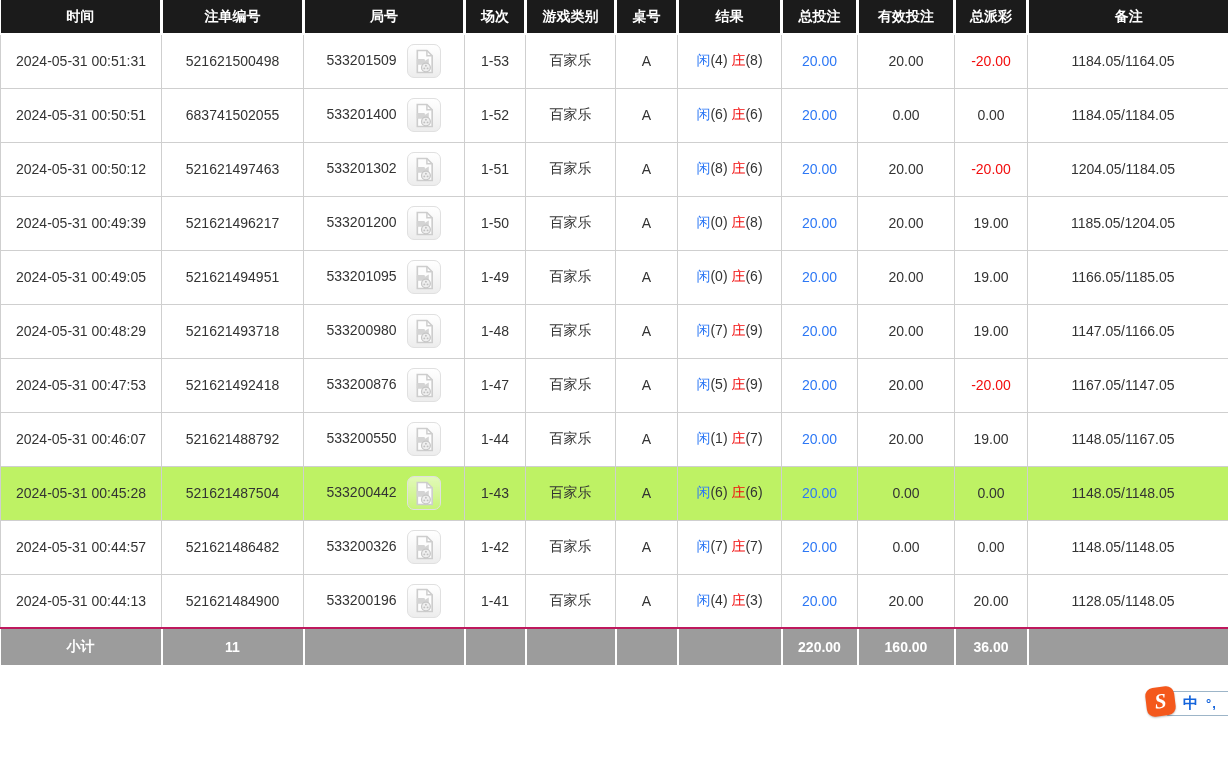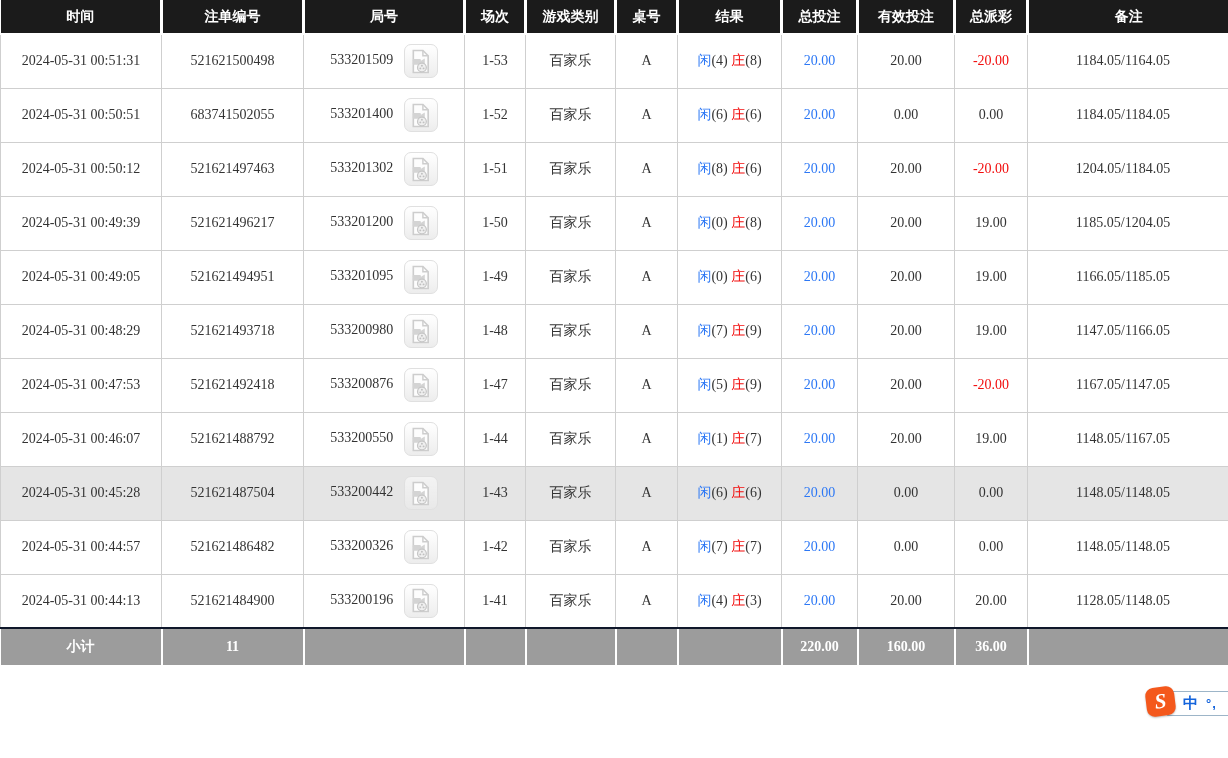--- a/index.html
+++ b/index.html
@@ -1,21 +1,21 @@
 <!DOCTYPE html>
 <html><head>
 <meta charset="utf-8">
 <style>
   * { box-sizing: border-box; margin: 0; padding: 0; }
   body { background: #fff; font-family: "Liberation Sans", sans-serif; }
   .screen { position: relative; width: 1228px; height: 758px; background: #fff; overflow: hidden; }
 
   table.records {
     width: 1228px; border-collapse: collapse; table-layout: fixed;
-    font-family: Liberation Serif, serif; font-size: 14px; color: #333;
+    font-family: Liberation Sans, sans-serif; font-size: 14px; color: #333;
   }
   col.c-time   { width: 161px; }
   col.c-betid  { width: 142px; }
   col.c-round  { width: 161px; }
   col.c-sess   { width: 61px;  }
   col.c-game   { width: 90px;  }
   col.c-table  { width: 62px;  }
   col.c-result { width: 104px; }
   col.c-tbet   { width: 76px;  }
   col.c-vbet   { width: 97px;  }
@@ -26,37 +26,37 @@
     background: #1b1b1b; color: #fff; font-weight: bold; font-size: 14px;
     height: 34px; text-align: center;
     border-left: 3px solid #fff; border-bottom: 2px solid #fff;
   }
   thead th:first-child { border-left: none; }
 
   tbody td {
     border: 1px solid #cfcfcf; height: 54px; text-align: center;
     background: #fff; white-space: nowrap;
   }
-  tbody tr.hl td { background: #e5e5e5; }
+  tbody tr.hl td { background: #bef264; }
   td.r { text-align: center; padding-right: 10px; }
 
   .blue { color: #2d78f5; }
   .red  { color: #f20d0d; }
 
   .video-btn {
     display: inline-block; width: 34px; height: 34px; margin-left: 7px;
     vertical-align: middle; border: 1px solid #e0e0e0; border-radius: 7px;
     background: linear-gradient(#ffffff, #ededed); cursor: pointer; padding: 3px 0 0 0;
   }
   tr.hl .video-btn { background: linear-gradient(rgba(255,255,255,.55), rgba(255,255,255,.15)); }
 
   tfoot td {
     background: #9c9c9c; color: #fff; font-weight: bold; font-size: 14px;
     height: 37px; text-align: center;
-    border-left: 2px solid #fff; border-top: 2px solid #0f172a;
+    border-left: 2px solid #fff; border-top: 2px solid #be185d;
   }
   tfoot td:first-child { border-left: none; }
 
   
   .ime { position: absolute; left: 1146px; top: 687px; width: 120px; height: 34px; }
   .ime-bar {
     position: absolute; left: 20px; top: 4px; width: 100px; height: 25px;
     background: #fff; border: 1px solid #9db5c8; border-radius: 2px;
     display: flex; align-items: center; padding-left: 16px; gap: 8px;
     font-weight: bold; font-size: 15px; color: #1464dc;

